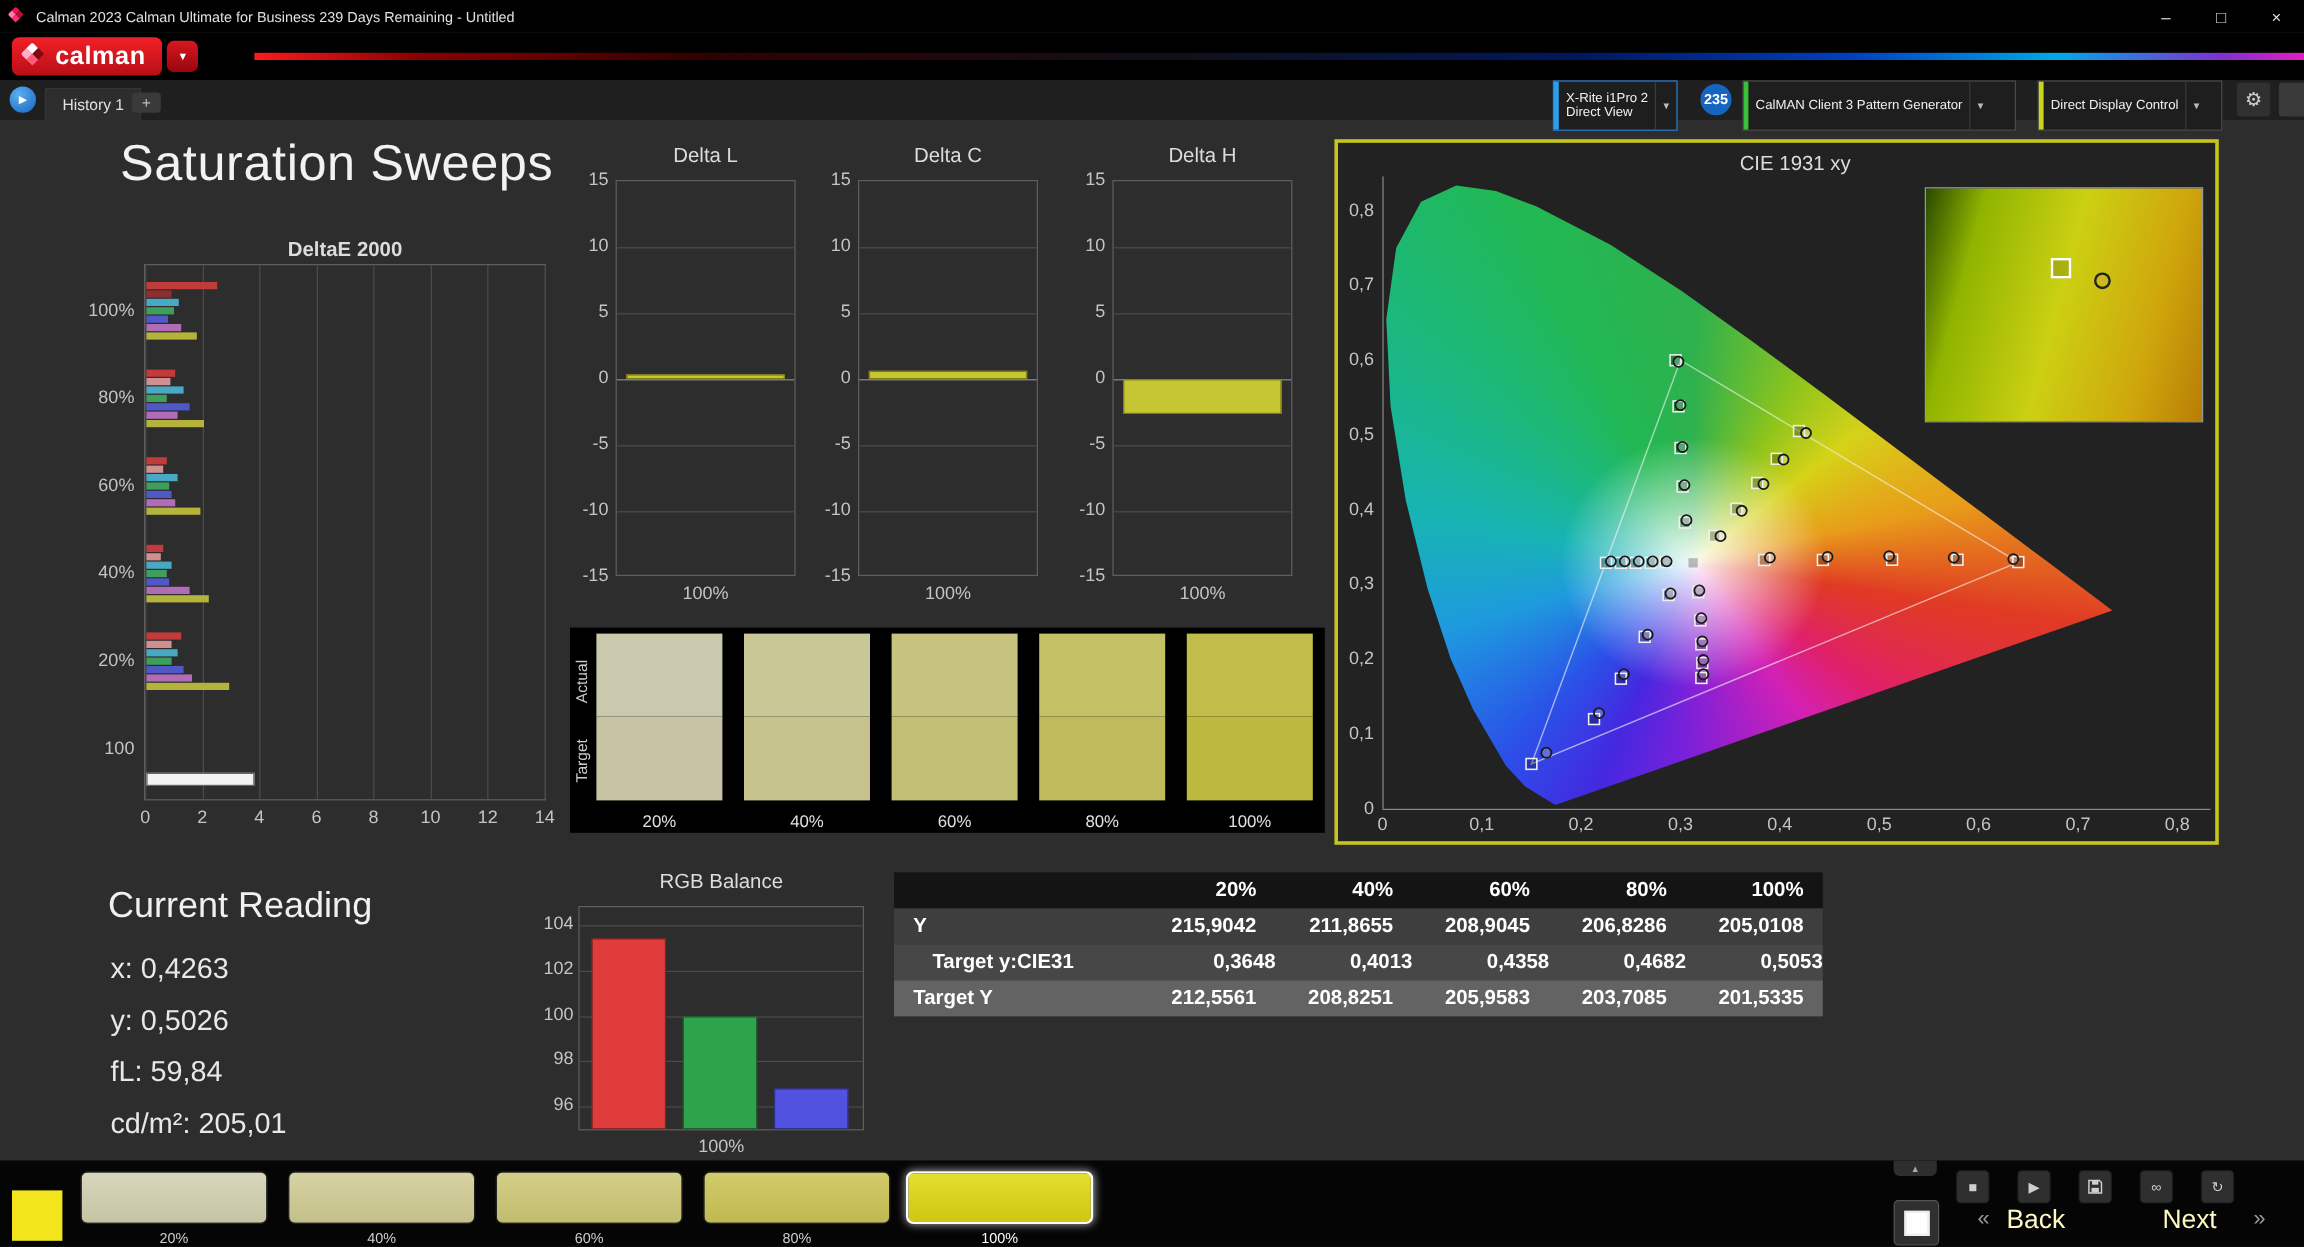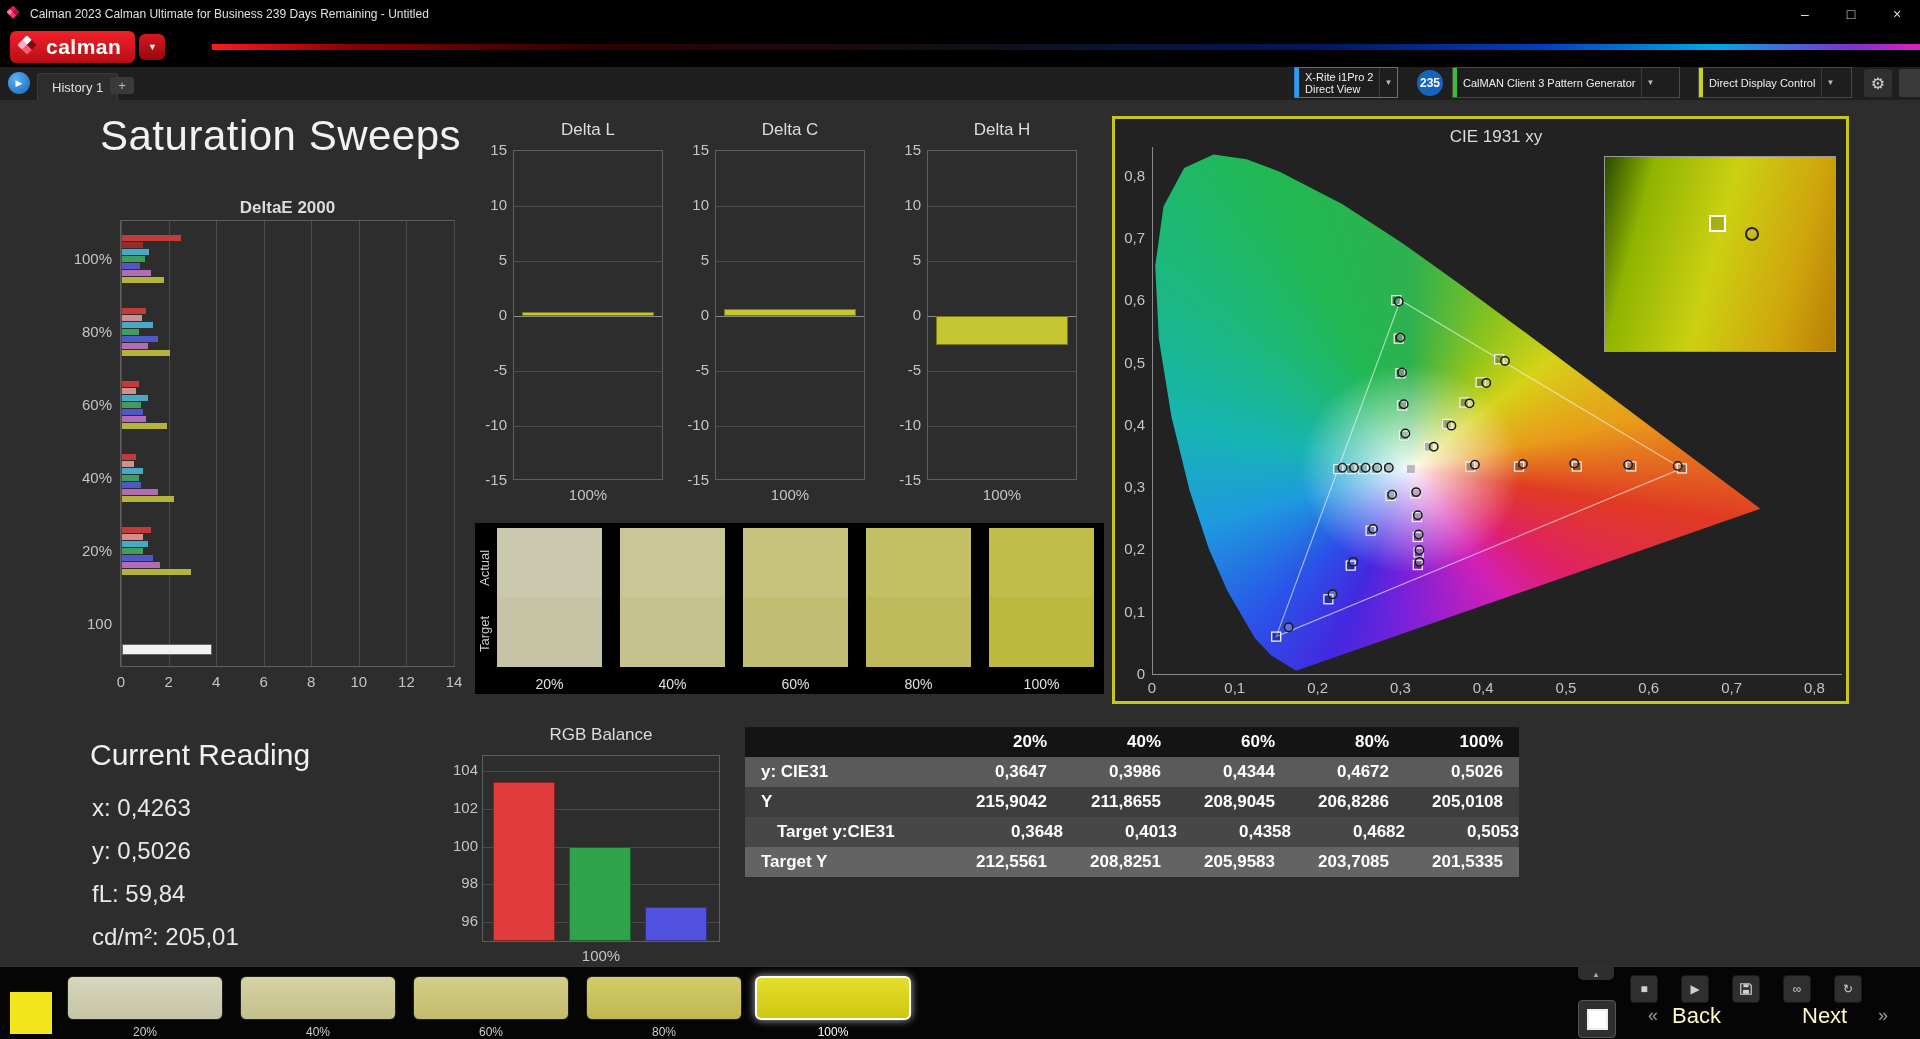--- a/index.html
+++ b/index.html
@@ -21,21 +21,21 @@
   #rainbow{position:absolute;left:212px;top:17px;right:0;height:6px;
      background:linear-gradient(90deg,#ff1a1a 0%,#8a0000 8%,#300000 22%,#101018 45%,#001860 65%,#0040c0 78%,#00a8e8 88%,#8030d0 96%,#e020c0 100%);}
 
   
   #tabbar{position:absolute;left:0;top:67px;width:1920px;height:33px;background:#1f1f1f;}
   #histnav{position:absolute;left:8px;top:5px;width:22px;height:22px;border-radius:50%;
      background:radial-gradient(circle at 35% 30%,#5ab0f0,#1565c0);color:#fff;font-size:9px;display:flex;align-items:center;justify-content:center;}
   #tab-history{position:absolute;left:37px;top:6px;height:27px;padding:0 14px;background:#2d2d2d;border:1px solid #3a3a3a;border-bottom:none;border-radius:3px 3px 0 0;display:flex;align-items:center;font-size:13px;color:#e0e0e0;}
   #tab-add{position:absolute;left:110px;top:10px;width:24px;height:17px;background:#3a3a3a;border-radius:3px;color:#bbb;font-size:13px;display:flex;align-items:center;justify-content:center;}
 
-  .devbox{position:absolute;top:0;height:31px;background:#1e1e1e;border:1px solid #4a4a4a;box-sizing:border-box;display:flex;align-items:center;font-size:11px;color:#f0f0f0;}
+  .devbox{position:absolute;top:0;height:42px;background:#1e1e1e;border:1px solid #4a4a4a;box-sizing:border-box;display:flex;align-items:center;font-size:11px;color:#f0f0f0;}
   .devbox .accent{width:4px;height:100%;}
   .devbox .dtext{padding:0 6px;line-height:12px;white-space:nowrap;}
   .devbox .chev{width:16px;height:100%;display:flex;align-items:center;justify-content:center;color:#bbb;font-size:8px;border-left:1px solid #3a3a3a;}
   #dev-meter{left:1294px;width:104px;border-color:#2a7fd4;}
   #dev-badge{position:absolute;left:1417px;top:3px;width:26px;height:26px;border-radius:50%;background:#1565c0;color:#fff;font-size:12px;font-weight:bold;display:flex;align-items:center;justify-content:center;}
   #dev-pattern{left:1452px;width:228px;}
   #dev-display{left:1698px;width:154px;}
   #gear-btn{position:absolute;left:1864px;top:2px;width:28px;height:28px;background:#303030;border-radius:3px;color:#cfcfcf;font-size:16px;display:flex;align-items:center;justify-content:center;}
   #edge-btn{position:absolute;left:1899px;top:2px;width:21px;height:28px;background:#3a3a3a;border-radius:3px 0 0 3px;}
 
@@ -387,28 +387,20 @@
   </div>
 
   <div id="meas-table">
       <div class="trow thead">
         <div class="c0"></div>
         <div class="cv">20%</div>
         <div class="cv">40%</div>
         <div class="cv">60%</div>
         <div class="cv">80%</div>
         <div class="cv">100%</div>
-      </div>
-      <div class="trow" style="background: rgb(90, 90, 90);">
-        <div class="c0">y: CIE31</div>
-        <div class="cv">0,3647</div>
-        <div class="cv">0,3986</div>
-        <div class="cv">0,4344</div>
-        <div class="cv">0,4672</div>
-        <div class="cv">0,5026</div>
       </div>
       <div class="trow" style="background: rgb(62, 62, 62);">
         <div class="c0">Y</div>
         <div class="cv">215,9042</div>
         <div class="cv">211,8655</div>
         <div class="cv">208,9045</div>
         <div class="cv">206,8286</div>
         <div class="cv">205,0108</div>
       </div>
       <div class="trow" style="background: rgb(71, 71, 71); padding-left: 16px;">

